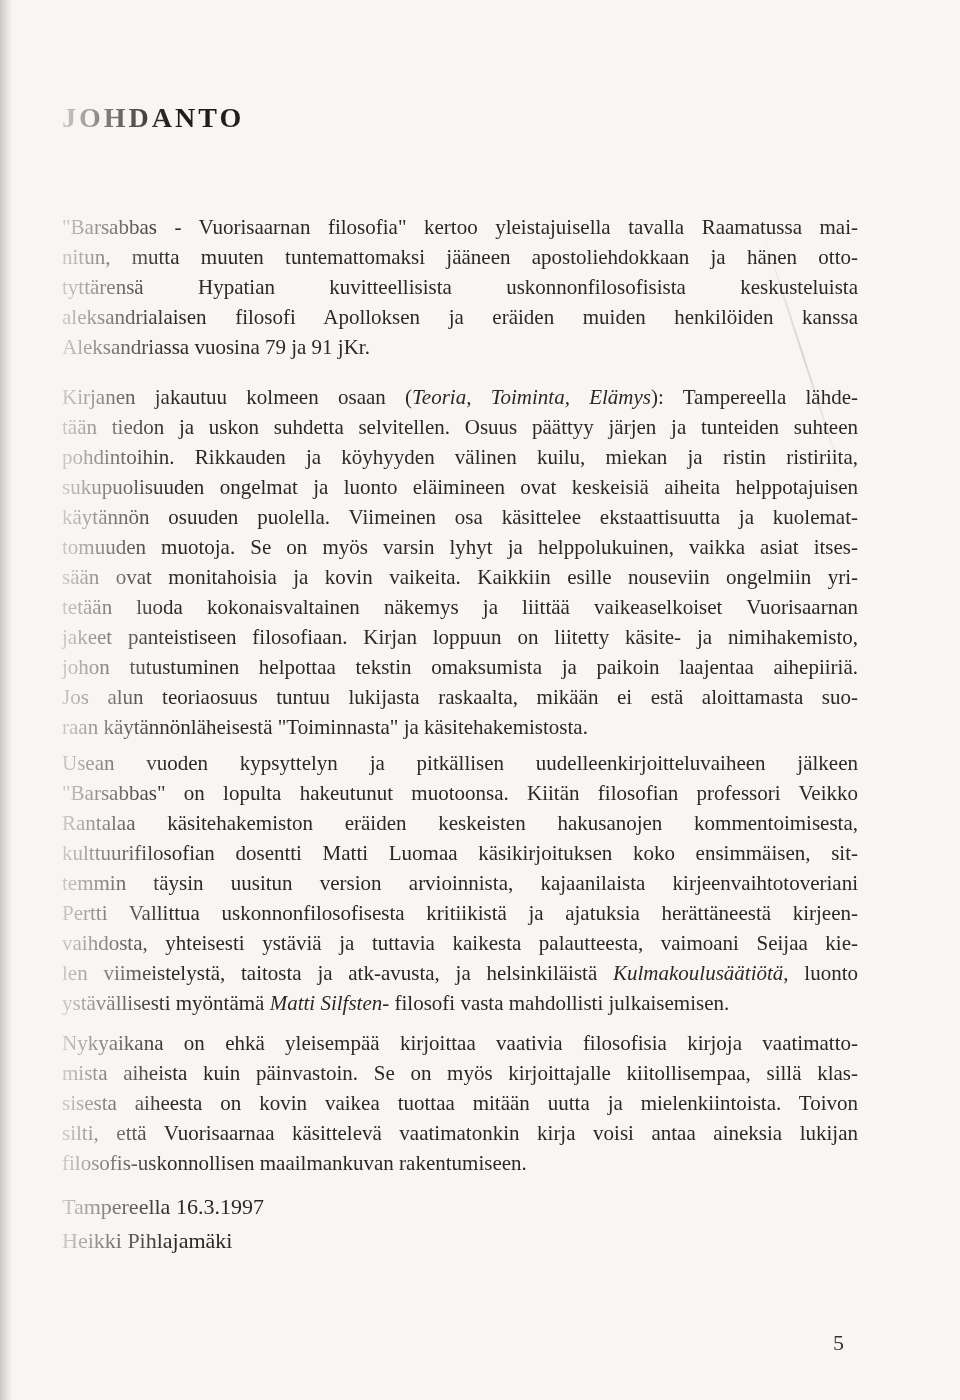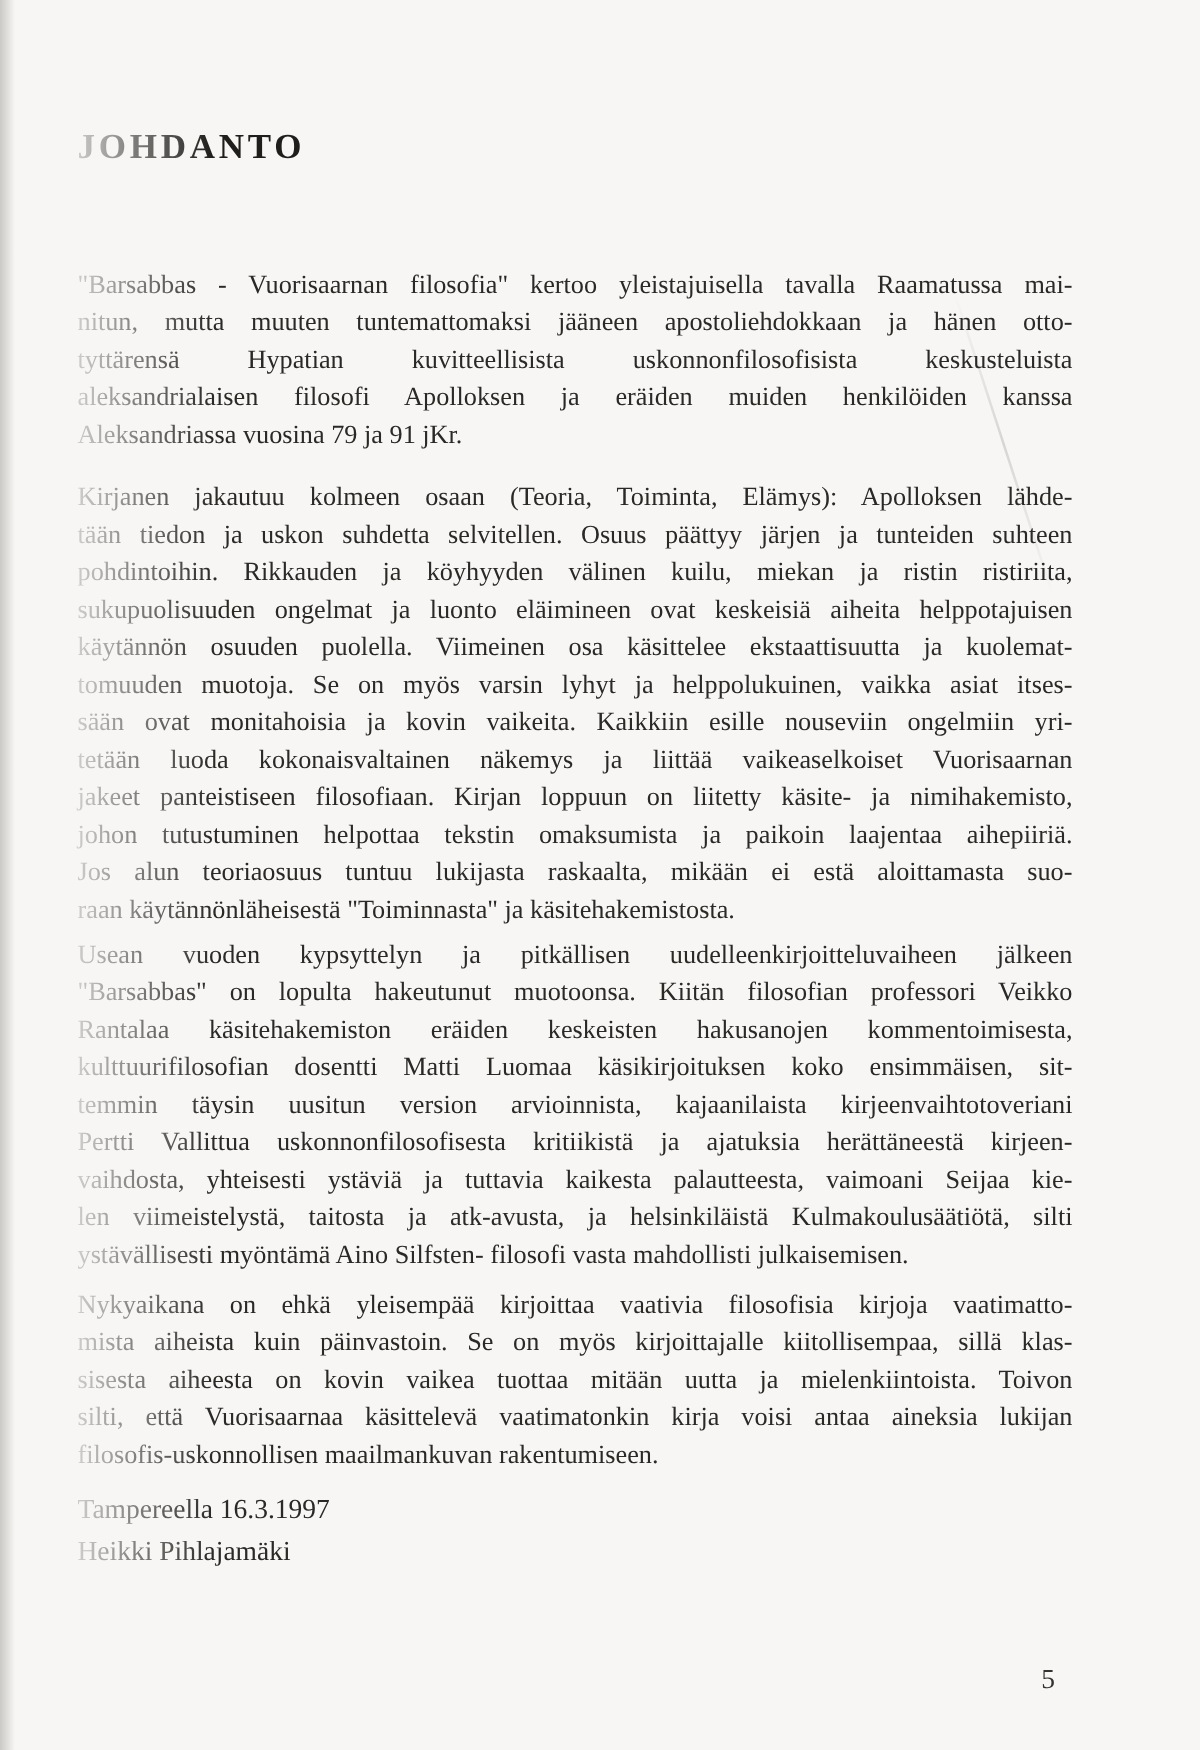--- a/index.html
+++ b/index.html
@@ -39,21 +39,21 @@
   .para {
     position:absolute; left:62px; width:796px;
     font-size:21px; line-height:30px;
   }
   .para .line { text-align:justify; text-align-last:justify; }
   .para .line.last { text-align:left; text-align-last:auto; }
   .p1 { top:212px; }
   .p2 { top:382px; }
   .p3 { top:748px; }
   .p4 { top:1028px; }
-  .ital { }
+  .ital { font-style:italic; }
   .sig { position:absolute; left:62px; top:1190px; font-size:22px; line-height:34px; }
   .pagenum { position:absolute; left:833px; top:1330px; font-size:22px; color:#34322e; }
 </style>
 </head>
 <body>
 
 <div class="page">
 
   <div class="gutter"></div>
   <div class="gutter-edge"></div>
@@ -63,21 +63,21 @@
 
   <div class="para p1">
     <div class="line">"Barsabbas - Vuorisaarnan filosofia" kertoo yleistajuisella tavalla Raamatussa mai-</div>
     <div class="line">nitun, mutta muuten tuntemattomaksi jääneen apostoliehdokkaan ja hänen otto-</div>
     <div class="line">tyttärensä Hypatian kuvitteellisista uskonnonfilosofisista keskusteluista</div>
     <div class="line">aleksandrialaisen filosofi Apolloksen ja eräiden muiden henkilöiden kanssa</div>
     <div class="line last">Aleksandriassa vuosina 79 ja 91 jKr.</div>
   </div>
 
   <div class="para p2">
-    <div class="line"><span>Kirjanen jakautuu kolmeen osaan (</span><span class="ital">Teoria, Toiminta, Elämys</span><span>): Apolloksen lähde-</span></div>
+    <div class="line"><span>Kirjanen jakautuu kolmeen osaan (</span><span class="ital">Teoria, Toiminta, Elämys</span><span>): Tampereella lähde-</span></div>
     <div class="line">tään tiedon ja uskon suhdetta selvitellen. Osuus päättyy järjen ja tunteiden suhteen</div>
     <div class="line">pohdintoihin. Rikkauden ja köyhyyden välinen kuilu, miekan ja ristin ristiriita,</div>
     <div class="line">sukupuolisuuden ongelmat ja luonto eläimineen ovat keskeisiä aiheita helppotajuisen</div>
     <div class="line">käytännön osuuden puolella. Viimeinen osa käsittelee ekstaattisuutta ja kuolemat-</div>
     <div class="line">tomuuden muotoja. Se on myös varsin lyhyt ja helppolukuinen, vaikka asiat itses-</div>
     <div class="line">sään ovat monitahoisia ja kovin vaikeita. Kaikkiin esille nouseviin ongelmiin yri-</div>
     <div class="line">tetään luoda kokonaisvaltainen näkemys ja liittää vaikeaselkoiset Vuorisaarnan</div>
     <div class="line">jakeet panteistiseen filosofiaan. Kirjan loppuun on liitetty käsite- ja nimihakemisto,</div>
     <div class="line">johon tutustuminen helpottaa tekstin omaksumista ja paikoin laajentaa aihepiiriä.</div>
     <div class="line">Jos alun teoriaosuus tuntuu lukijasta raskaalta, mikään ei estä aloittamasta suo-</div>
@@ -85,22 +85,22 @@
   </div>
 
   <div class="para p3">
     <div class="line">Usean vuoden kypsyttelyn ja pitkällisen uudelleenkirjoitteluvaiheen jälkeen</div>
     <div class="line">"Barsabbas" on lopulta hakeutunut muotoonsa. Kiitän filosofian professori Veikko</div>
     <div class="line">Rantalaa käsitehakemiston eräiden keskeisten hakusanojen kommentoimisesta,</div>
     <div class="line">kulttuurifilosofian dosentti Matti Luomaa käsikirjoituksen koko ensimmäisen, sit-</div>
     <div class="line">temmin täysin uusitun version arvioinnista, kajaanilaista kirjeenvaihtotoveriani</div>
     <div class="line">Pertti Vallittua uskonnonfilosofisesta kritiikistä ja ajatuksia herättäneestä kirjeen-</div>
     <div class="line">vaihdosta, yhteisesti ystäviä ja tuttavia kaikesta palautteesta, vaimoani Seijaa kie-</div>
-    <div class="line"><span>len viimeistelystä, taitosta ja atk-avusta, ja helsinkiläistä </span><span class="ital">Kulmakoulusäätiötä</span><span>, silti</span></div>
-    <div class="line last"><span>ystävällisesti myöntämä </span><span class="ital">Aino Silfsten-</span><span> filosofi vasta mahdollisti julkaisemisen.</span></div>
+    <div class="line"><span>len viimeistelystä, taitosta ja atk-avusta, ja helsinkiläistä </span><span class="ital">Kulmakoulusäätiötä</span><span>, luonto</span></div>
+    <div class="line last"><span>ystävällisesti myöntämä </span><span class="ital">Matti Silfsten-</span><span> filosofi vasta mahdollisti julkaisemisen.</span></div>
   </div>
 
   <div class="para p4">
     <div class="line">Nykyaikana on ehkä yleisempää kirjoittaa vaativia filosofisia kirjoja vaatimatto-</div>
     <div class="line">mista aiheista kuin päinvastoin. Se on myös kirjoittajalle kiitollisempaa, sillä klas-</div>
     <div class="line">sisesta aiheesta on kovin vaikea tuottaa mitään uutta ja mielenkiintoista. Toivon</div>
     <div class="line">silti, että Vuorisaarnaa käsittelevä vaatimatonkin kirja voisi antaa aineksia lukijan</div>
     <div class="line last">filosofis-uskonnollisen maailmankuvan rakentumiseen.</div>
   </div>
 

